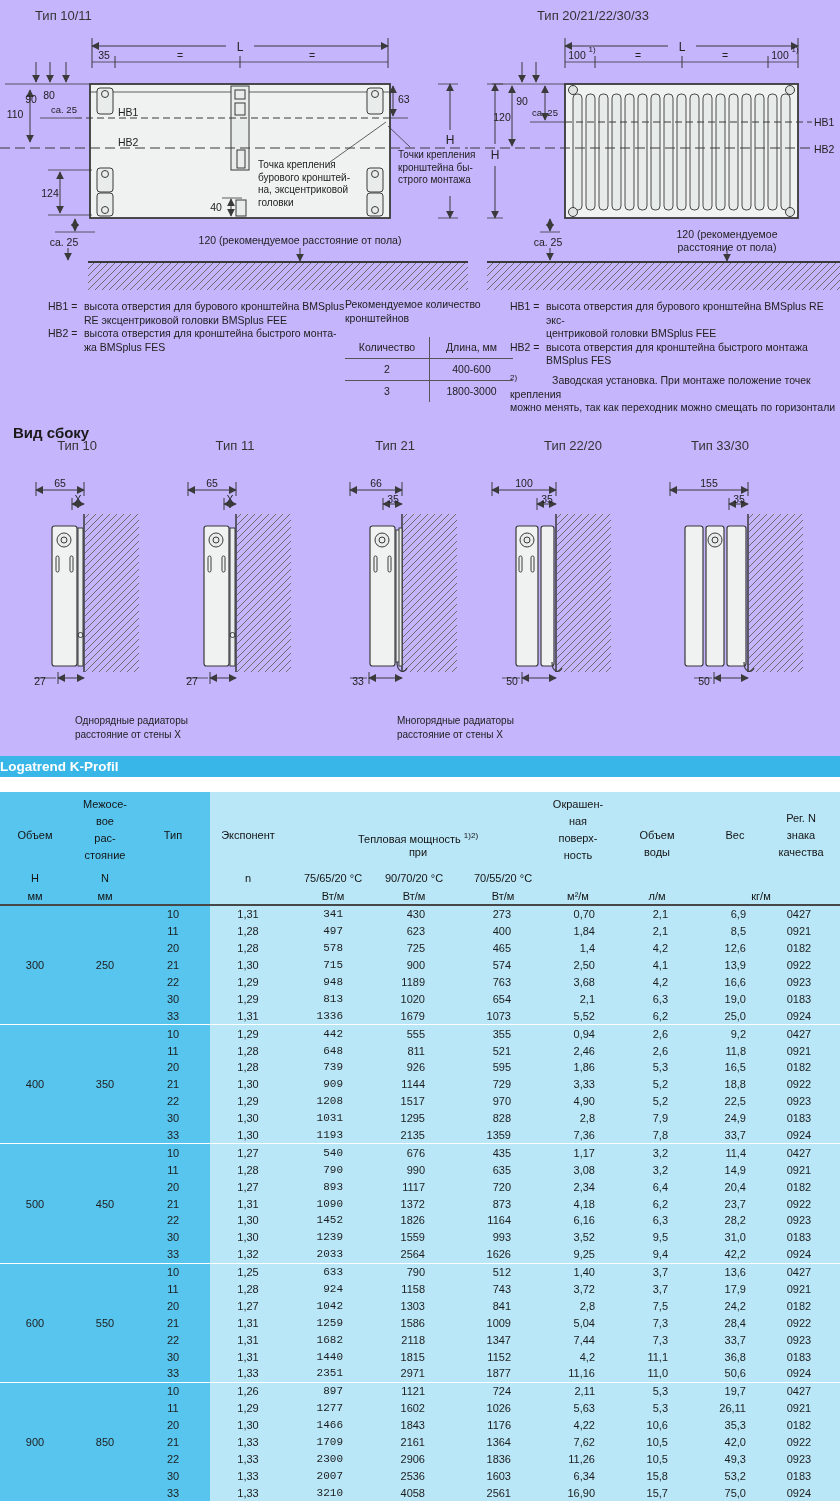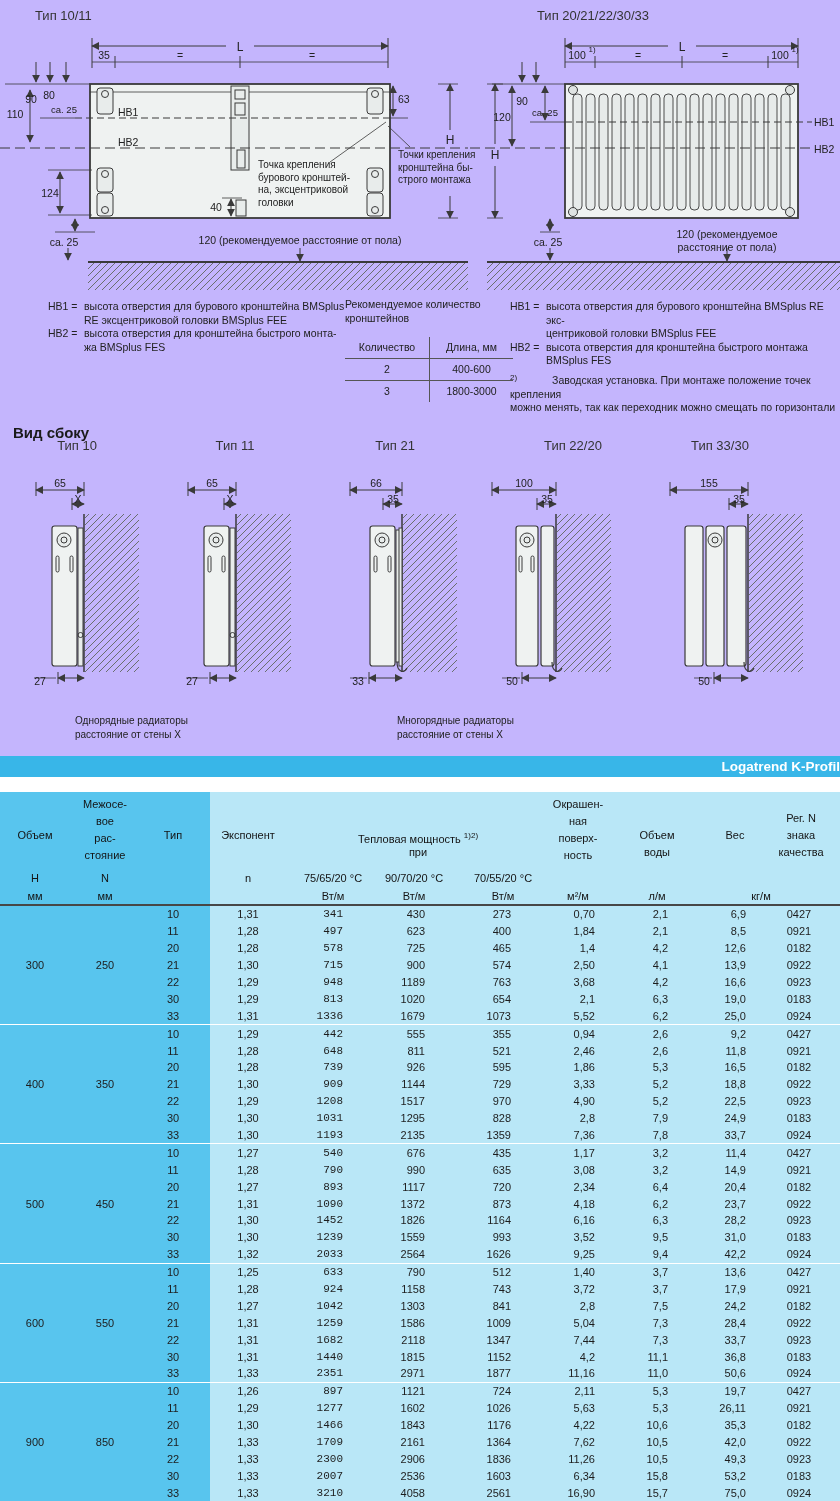--- a/index.html
+++ b/index.html
@@ -27,22 +27,22 @@
   .bt-title{white-space:pre-line;line-height:14px;}
   .bt-grid{display:grid;grid-template-columns:84px 84px;margin-top:12px;}
   .bt-cell{height:21px;line-height:21px;text-align:center;}
   .bt-right{border-left:1px solid #555;}
   .bt-line{border-bottom:1px solid #555;}
   
   .sv-heading{position:absolute;left:13px;top:424px;font-size:15px;font-weight:bold;color:#1a1a1a;}
   .sv-caption{position:absolute;font-size:10px;line-height:14px;white-space:pre-line;color:#222;margin-left:40px;}
   
   .secbar{position:absolute;top:756px;left:0;width:840px;height:21px;background:#38b6e8;
-          color:#fff;font-weight:bold;font-size:13.5px;line-height:21px;padding-left:7px;
-          box-sizing:border-box;text-align:right;}
+          color:#fff;font-weight:bold;font-size:13.5px;line-height:21px;padding-left:0;
+          box-sizing:border-box;}
   
   .tbl{position:absolute;top:792px;left:0;width:840px;height:709px;}
   .bgL{position:absolute;left:0;top:0;width:210px;height:100%;background:#58c5ee;}
   .bgR{position:absolute;left:210px;top:0;width:630px;height:100%;background:#b9e7f7;}
   .thead{position:absolute;top:0;left:0;width:840px;height:112px;}
   .thead .h{position:absolute;font-size:11px;line-height:17px;color:#141414;text-align:center;
             white-space:pre-line;}
   .trule{position:absolute;top:112px;left:0;width:840px;height:2px;background:#474747;}
   .tbody{position:absolute;top:114px;left:0;width:840px;height:595px;display:flex;flex-direction:column;align-items:flex-end;}
   .tgroup{flex:1;display:flex;flex-direction:column;}

